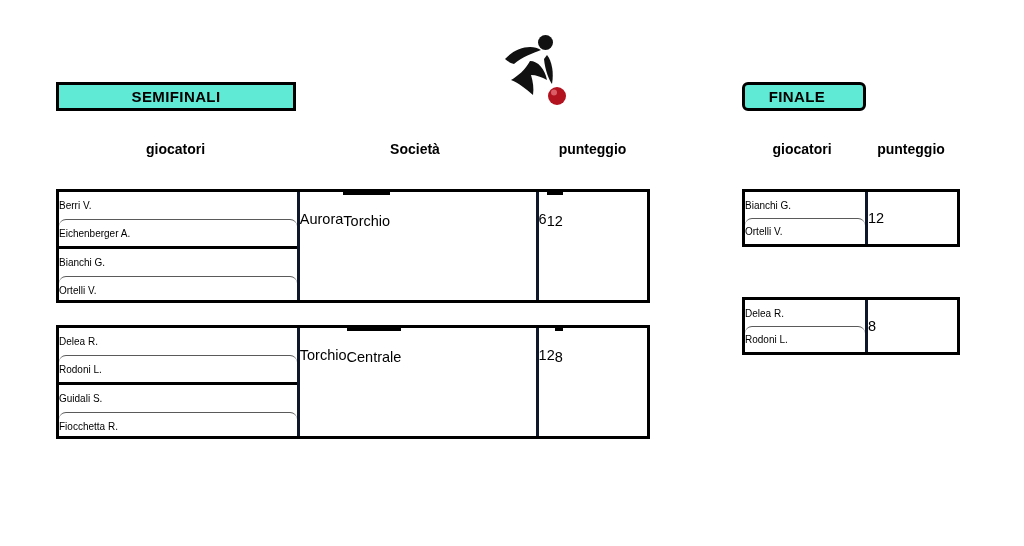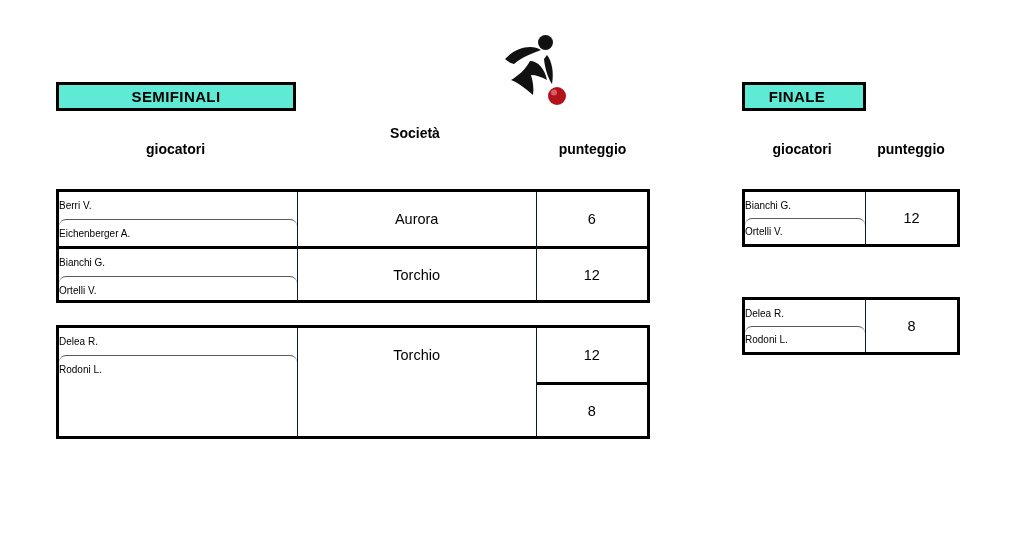--- a/index.html
+++ b/index.html
@@ -45,20 +45,21 @@
     height: 29px;
     justify-content: center;
   }
   .title-box.finale {
     left: 742px;
     top: 82px;
     width: 124px;
     height: 29px;
     justify-content: center;
     padding-right: 14px;
+    border-radius: 6px;
   }
 
   
   .col-head {
     position: absolute;
     font-weight: bold;
     font-size: 14px;
     text-align: center;
     white-space: nowrap;
   }
@@ -89,22 +90,21 @@
     align-items: center;
     font-size: 10px;
     white-space: nowrap;
   }
   .player-cell.second {
     border-top: 1.5px solid #5a5a5a;
     border-radius: 7px;
   }
   .side-col {
     display: flex;
-    flex-direction: column;
-    border-left: 1px solid #0f172a;
+    border-left: 3px solid #0f172a;
     box-sizing: border-box;
   }
   .side-cell {
     box-sizing: border-box;
     display: flex;
     align-items: center;
     justify-content: center;
     font-size: 14.5px;
     white-space: nowrap;
   }
@@ -149,21 +149,21 @@
     <circle cx="57" cy="71" r="9" fill="#b3121f"></circle>
     <circle cx="54" cy="67.5" r="3" fill="#e06b73" opacity="0.85"></circle>
   </svg>
 </div>
 
 <div class="title-box semifinali">
   <span>SEMIFINALI</span>
 </div>
 
 <div class="col-head" style="left:56px; top:141px; width:239px;">giocatori</div>
-<div class="col-head" style="left:295px; top:125px; width:240px;">Società</div>
+<div class="col-head" style="left:295px; top:141px; width:240px;">Società</div>
 <div class="col-head" style="left:535px; top:141px; width:115px;">punteggio</div>
 
 <div class="match-table semi-table" id="semi-match-1">
   <div class="players-col">
     <div class="pair-block">
       <div class="player-cell">Berri V.</div>
       <div class="player-cell second">Eichenberger A.</div>
     </div>
     <div class="pair-block">
       <div class="player-cell">Bianchi G.</div>
@@ -179,23 +179,28 @@
     <div class="side-cell">12</div>
   </div>
 </div>
 
 <div class="match-table semi-table" id="semi-match-2">
   <div class="players-col">
     <div class="pair-block">
       <div class="player-cell">Delea R.</div>
       <div class="player-cell second">Rodoni L.</div>
     </div>
+    <div class="pair-block">
+      <div class="player-cell">Guidali S.</div>
+      <div class="player-cell second">Fiocchetta R.</div>
+    </div>
   </div>
   <div class="side-col club-col">
     <div class="side-cell">Torchio</div>
+    <div class="side-cell">Centrale</div>
   </div>
   <div class="side-col score-col">
     <div class="side-cell">12</div>
     <div class="side-cell">8</div>
   </div>
 </div>
 
 <div class="title-box finale">
   <span>FINALE</span>
 </div>

